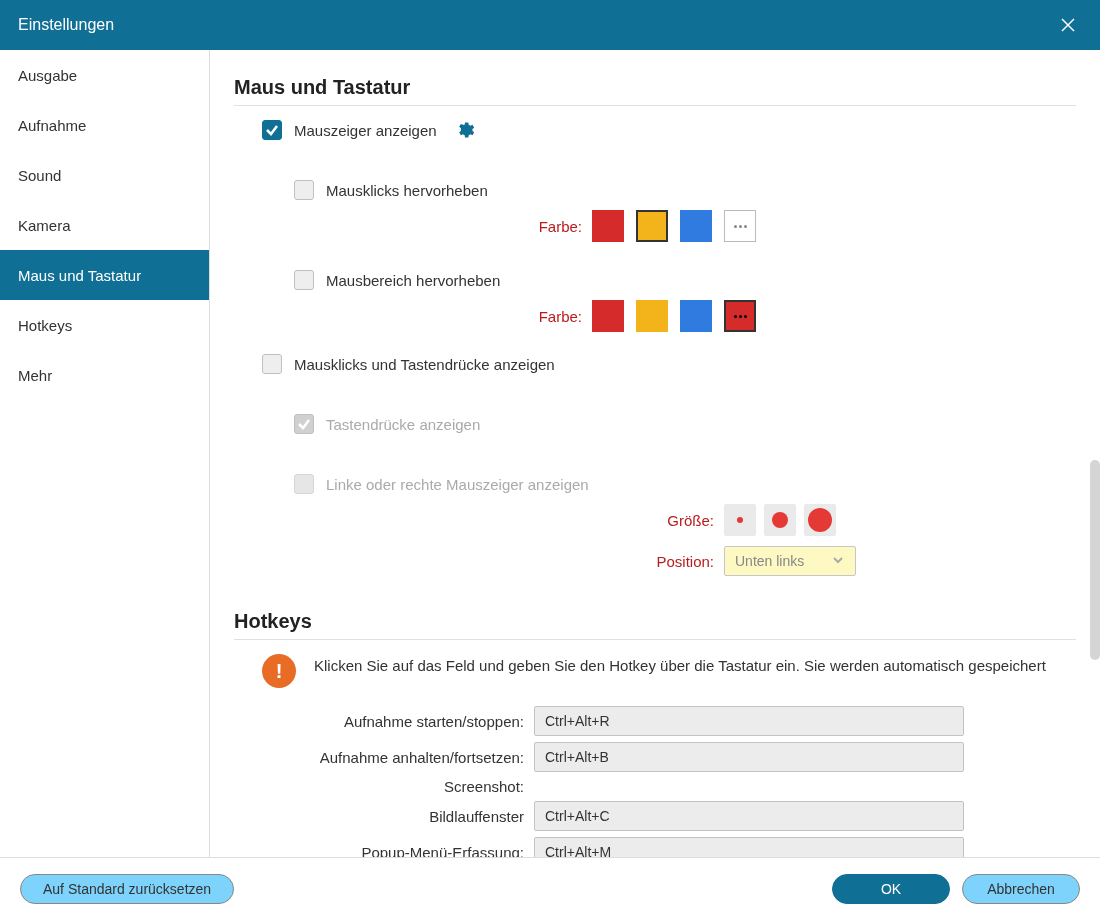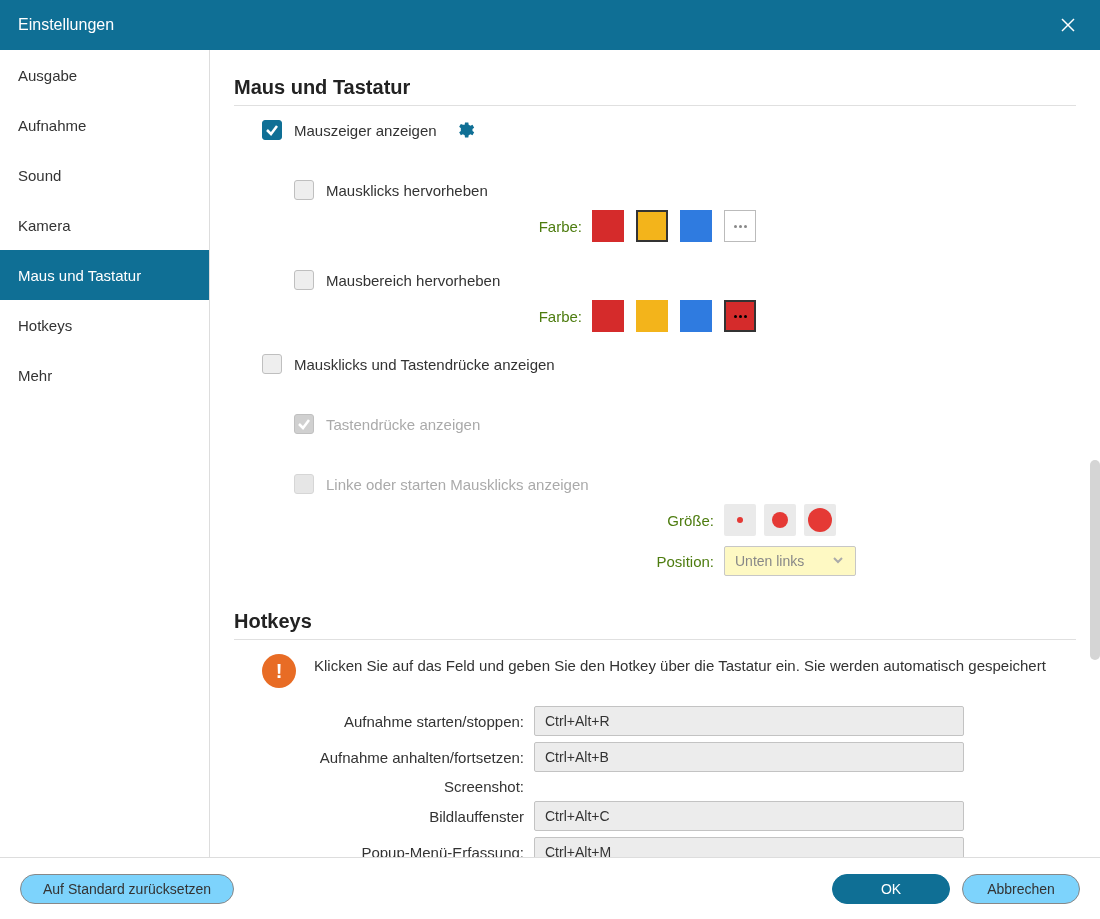--- a/index.html
+++ b/index.html
@@ -21,21 +21,21 @@
   .indent2 { padding-left: 60px; margin-top: 40px; }
   .chk { width: 20px; height: 20px; border-radius: 3px; border: 1px solid #bfbfbf; background: #eeeeee; margin-right: 12px; display: inline-flex; align-items: center; justify-content: center; cursor: pointer; flex-shrink: 0; }
   .chk.checked { background: #0f6f95; border-color: #0f6f95; }
   .chk.disabled { background: #e6e6e6; border-color: #d6d6d6; cursor: default; }
   .chk.disabled.checked { background: #d0d0d0; border-color: #c0c0c0; }
   .chk svg { stroke: #fff; }
   .lbl { font-size: 15px; color: #333; }
   .lbl.disabled { color: #aaa; }
   .gear { margin-left: 18px; cursor: pointer; display: inline-flex; }
   .gear svg { fill: #0f6f95; }
-  .field-label { width: 358px; text-align: right; padding-right: 10px; font-size: 15px; color: #4d7c0f; }
+  .field-label { width: 358px; text-align: right; padding-right: 10px; font-size: 15px; color: #b91c1c; }
   .field-label.short { width: 256px; }
   .swatches { display: flex; gap: 12px; align-items: center; }
   .swatch { width: 32px; height: 32px; cursor: pointer; border: 1px solid transparent; }
   .swatch.outline { border: 2px solid #333; }
   .swatch.more { border: 1px solid #bbb; background: #fff; display: flex; align-items: center; justify-content: center; gap: 2px; }
   .swatch.more .dot { width: 3px; height: 3px; background: #888; border-radius: 50%; }
   .swatch.more2 { border: 2px solid #333; display: flex; align-items: center; justify-content: center; gap: 2px; }
   .swatch.more2 .dot { width: 3px; height: 3px; background: #000; border-radius: 50%; }
   .sizes { display: flex; gap: 8px; align-items: center; }
   .sizebox { width: 32px; height: 32px; background: #eaeaea; border-radius: 2px; display: flex; align-items: center; justify-content: center; cursor: pointer; }
@@ -149,21 +149,21 @@
           <span class="chk disabled checked">
             <svg width="14" height="14" viewBox="0 0 14 14" fill="none" stroke-width="2.5">
                 <polyline points="2,7 6,11 12,3"></polyline>
               </svg>
           </span>
           <span class="lbl disabled">Tastendrücke anzeigen</span>
         </div>
 
         <div class="row indent2">
           <span class="chk disabled"></span>
-          <span class="lbl disabled">Linke oder starten Mausklicks anzeigen</span>
+          <span class="lbl disabled">Linke oder rechte Mauszeiger anzeigen</span>
         </div>
 
         <div class="row">
           <span class="field-label short" style="width:490px">Größe:</span>
           <div class="sizes">
             <span class="sizebox">
                 <span class="circ" style="width:6px;height:6px"></span>
               </span>
             <span class="sizebox">
                 <span class="circ" style="width:16px;height:16px"></span>

